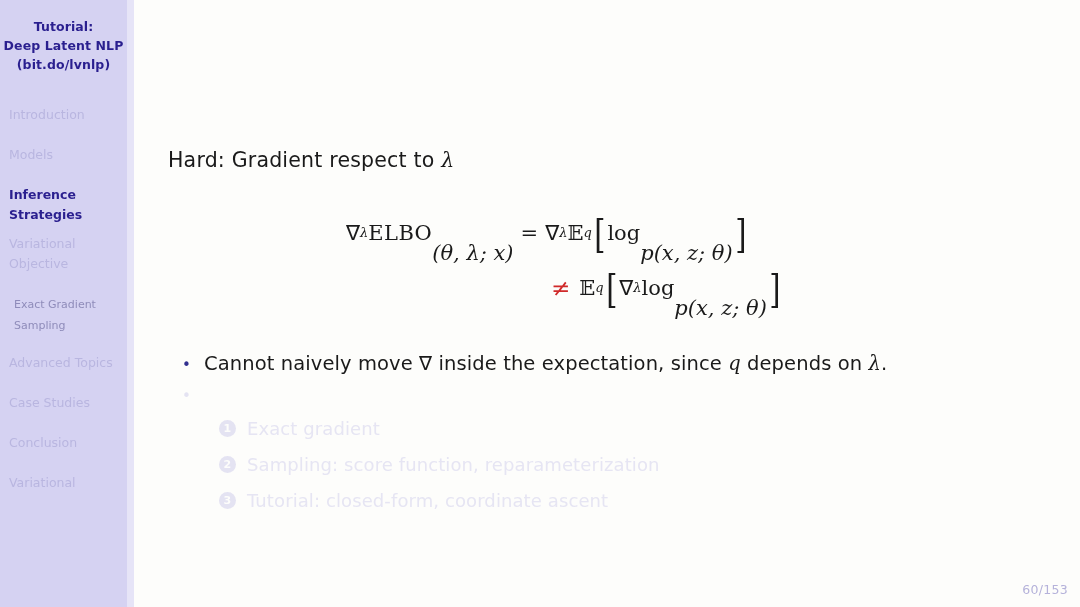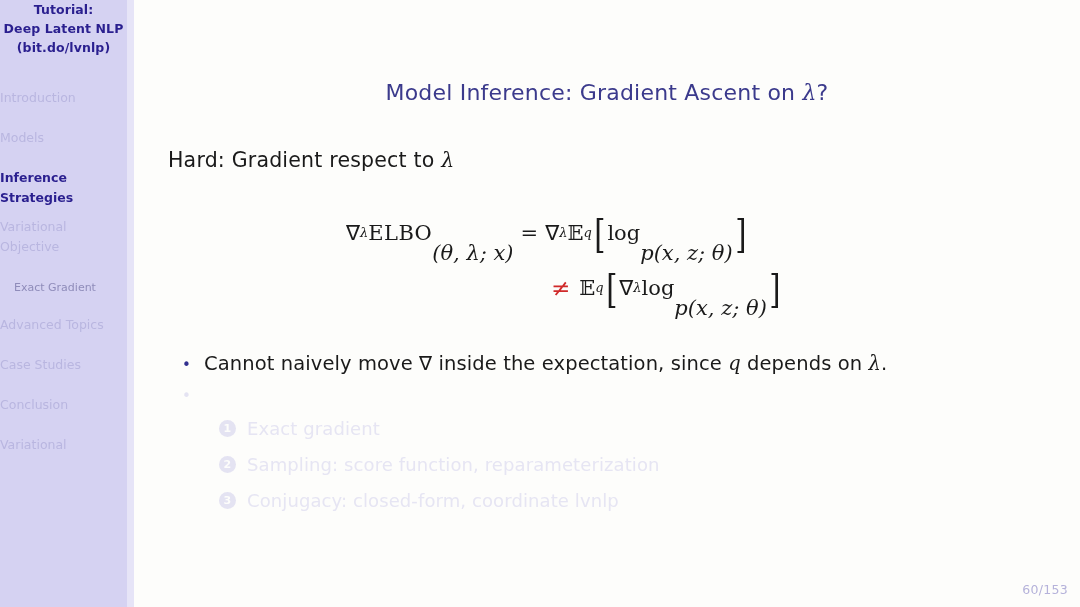--- a/index.html
+++ b/index.html
@@ -29,34 +29,36 @@
     flex: 0 0 127px;
     position: relative;
   }
   .sidebar-edge {
     width: 7px;
     height: 607px;
     background: #e6e4f7;
     flex: 0 0 7px;
   }
   .deck-title {
+    padding-top: 17px;
     text-align: center;
     color: #2a1f8f;
     font-weight: bold;
     font-size: 12.5px;
     line-height: 19px;
     letter-spacing: .1px;
   }
   .deck-title div { white-space: nowrap; }
 
   .toc {
     margin-top: 31px;
   }
   .toc-section {
     text-align: left;
+    padding-left: 9px;
     font-size: 12.5px;
     line-height: 20px;
     color: #b9b6e0;
     margin-bottom: 20px;
   }
   .toc-section.active {
     color: #2a1f8f;
     font-weight: bold;
     margin-bottom: 9px;
   }
@@ -231,32 +233,32 @@
       <div class="toc-section active">
         <div>Inference</div>
         <div>Strategies</div>
       </div>
       <div class="toc-section">
         <div>Variational</div>
         <div>Objective</div>
       </div>
       <div class="toc-subs">
         <div class="toc-sub">Exact Gradient</div>
+        <div class="toc-sub">Sampling</div>
       </div>
       <div class="toc-section">Advanced Topics</div>
       <div class="toc-section">Case Studies</div>
       <div class="toc-section">Conclusion</div>
       <div class="toc-section">Variational</div>
     </div>
   </div>
   <div class="sidebar-edge"></div>
 
   <div class="main">
 
-    <div class="slide-title"><span>Model Inference: Gradient Ascent on </span><span class="mi">λ</span><span>?</span></div>
 
     <div class="hard-line"><span>Hard:  Gradient respect to </span><span class="mi">λ</span></div>
 
     <div class="eq-block">
 
       <div class="eq-row row1">
         <span class="nabla">∇</span>
           <span class="sub">λ</span>
         <span class="rm ELBO">ELBO</span>
           <span class="it">(θ, λ;  x)</span>
@@ -302,21 +304,21 @@
         <div class="enum-item">
           <span class="enum-num">1</span>
           <span>Exact gradient</span>
         </div>
         <div class="enum-item">
           <span class="enum-num">2</span>
           <span>Sampling: score function, reparameterization</span>
         </div>
         <div class="enum-item">
           <span class="enum-num">3</span>
-          <span>Conjugacy: closed-form, coordinate lvnlp</span>
+          <span>Tutorial: closed-form, coordinate ascent</span>
         </div>
       </div>
 
     </div>
 
     <div class="page-number">60/153</div>
 
   </div>
 </div>
 

